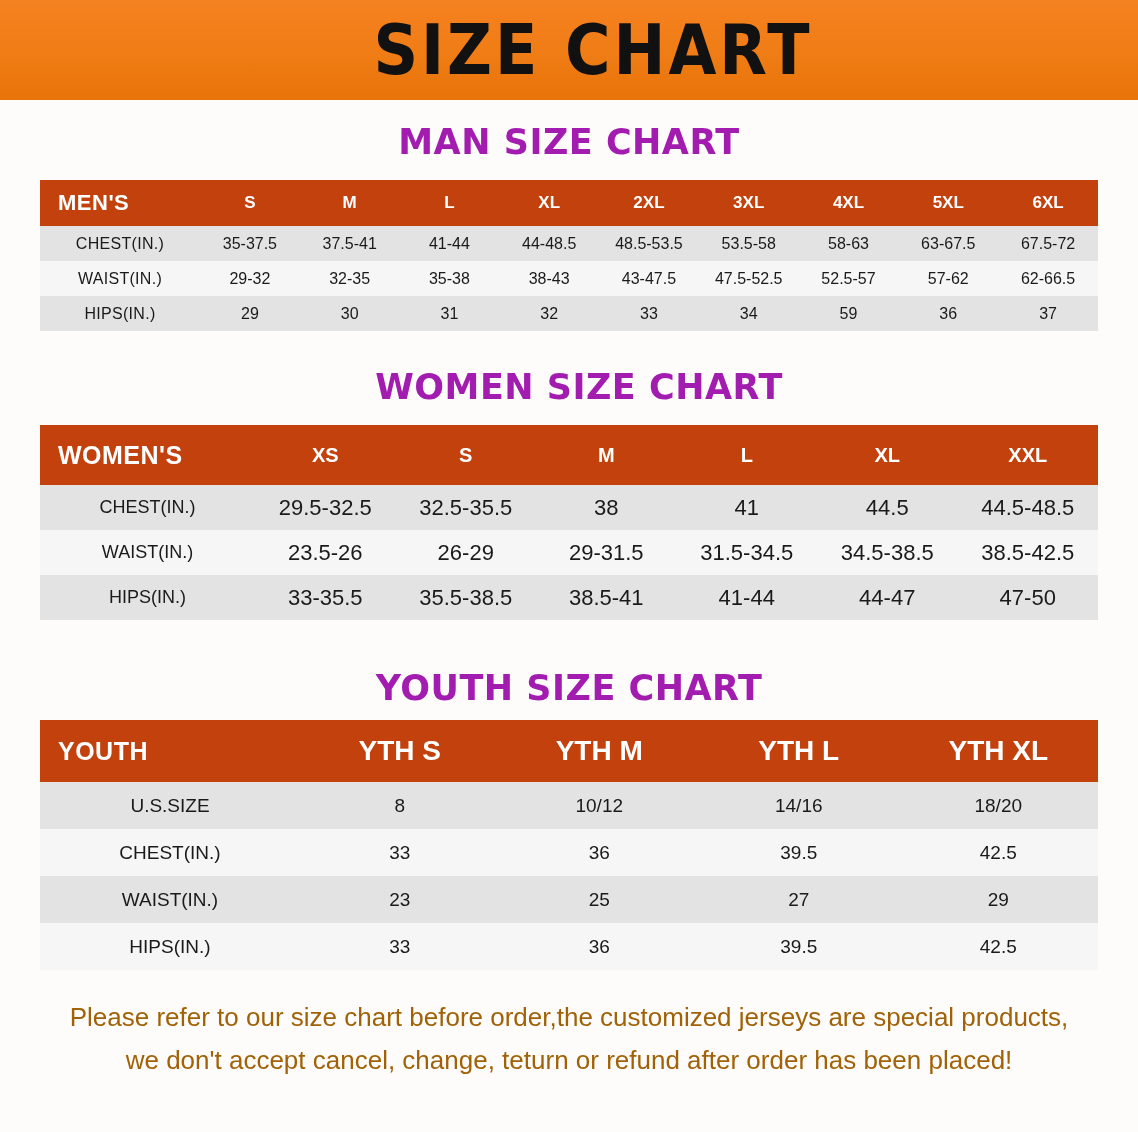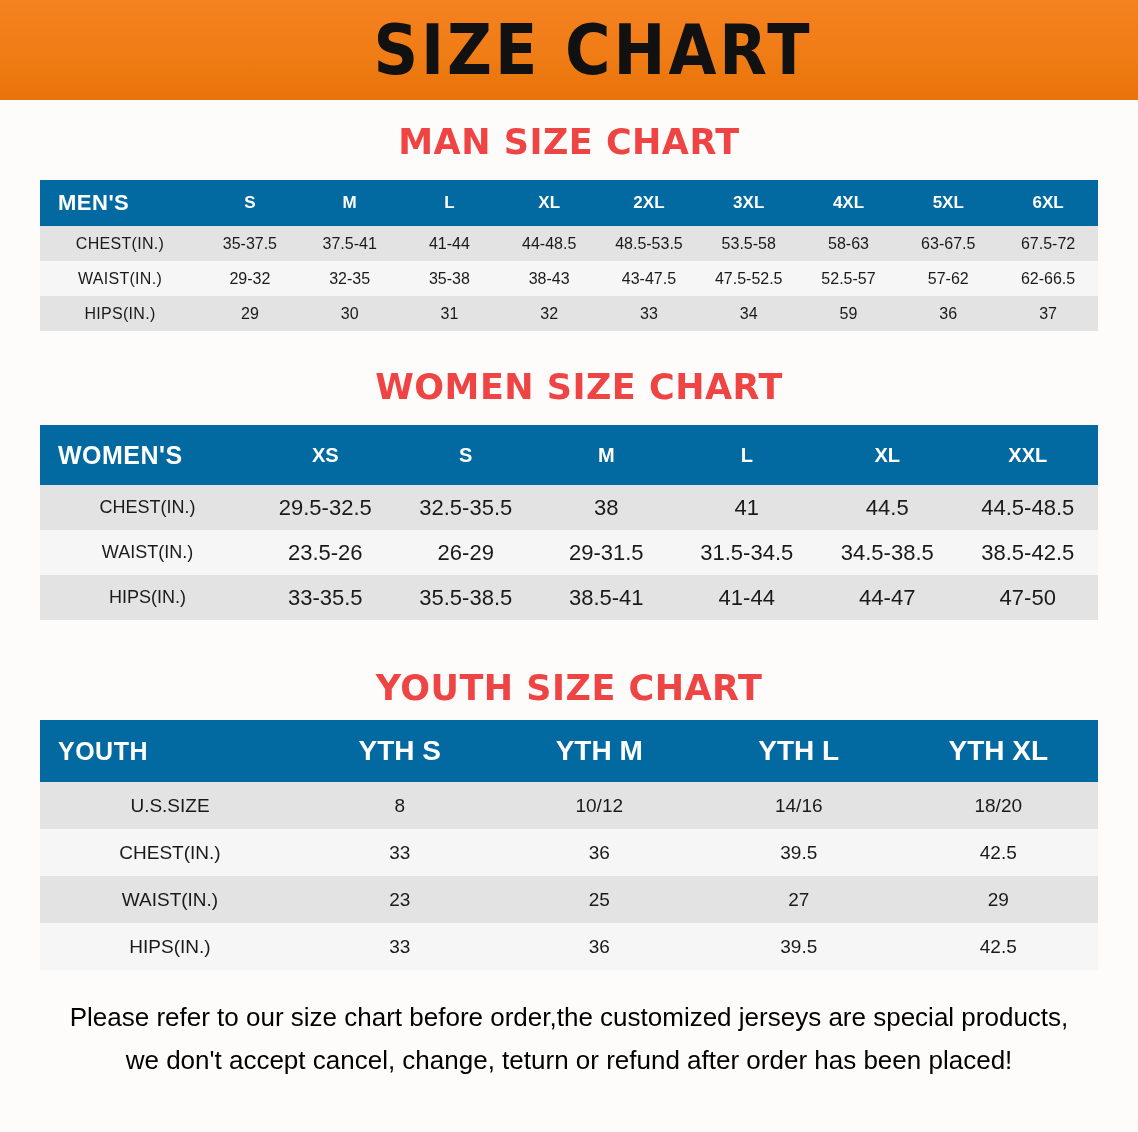--- a/index.html
+++ b/index.html
@@ -41,21 +41,21 @@
     transform: scaleY(1.12);
   }
 
   
   .section-heading {
     text-align: center;
     font-family: "DejaVu Sans", sans-serif;
     font-weight: bold;
     font-size: 35px;
     letter-spacing: 0.5px;
-    color: #ef4444;
+    color: #a21caf;
   }
   .heading-man    { margin-top: 22px; margin-bottom: 18px; }
   .heading-women  { margin-top: 36px; margin-bottom: 18px; margin-left: 20px; }
   .heading-youth  { margin-top: 48px; margin-bottom: 12px; }
 
   
   .table-wrap {
     margin: 0 40px;
   }
   table.sizetable {
@@ -65,21 +65,21 @@
   }
   table.sizetable th,
   table.sizetable td {
     text-align: center;
     font-family: "Liberation Sans", sans-serif;
     color: #1a1a1a;
     white-space: nowrap;
   }
   
   table.sizetable thead tr {
-    background: #0369a1;
+    background: #c2410c;
   }
   table.sizetable thead th {
     color: #ffffff;
     font-weight: bold;
   }
   table.sizetable thead th.rowlabel {
     text-align: left;
     padding-left: 18px;
   }
 
@@ -105,21 +105,21 @@
 
   
   .youth thead th { font-size: 28px; height: 60px; }
   .youth thead th.rowlabel { font-size: 25px; letter-spacing: 0.5px; }
   .youth tbody td { font-size: 19px; height: 45px; }
   .youth tbody td.rowlabel { font-size: 19px; }
 
   
   .note {
     margin: 26px 36px 0 36px;
-    color: #000000;
+    color: #a16207;
     font-family: "Liberation Sans", sans-serif;
     font-size: 26px;
     line-height: 1.65;
     text-align: center;
   }
 </style>
 </head>
 <body>
 
 <div class="page">

